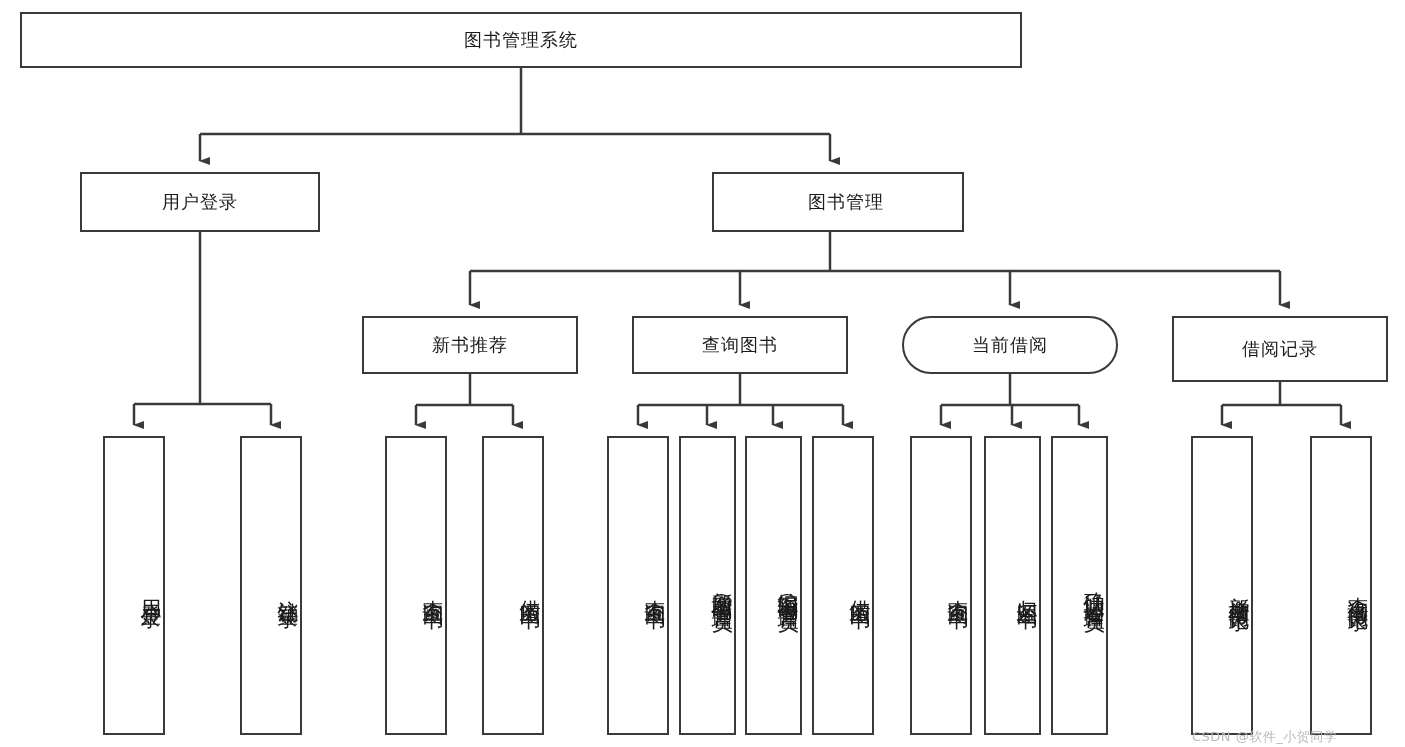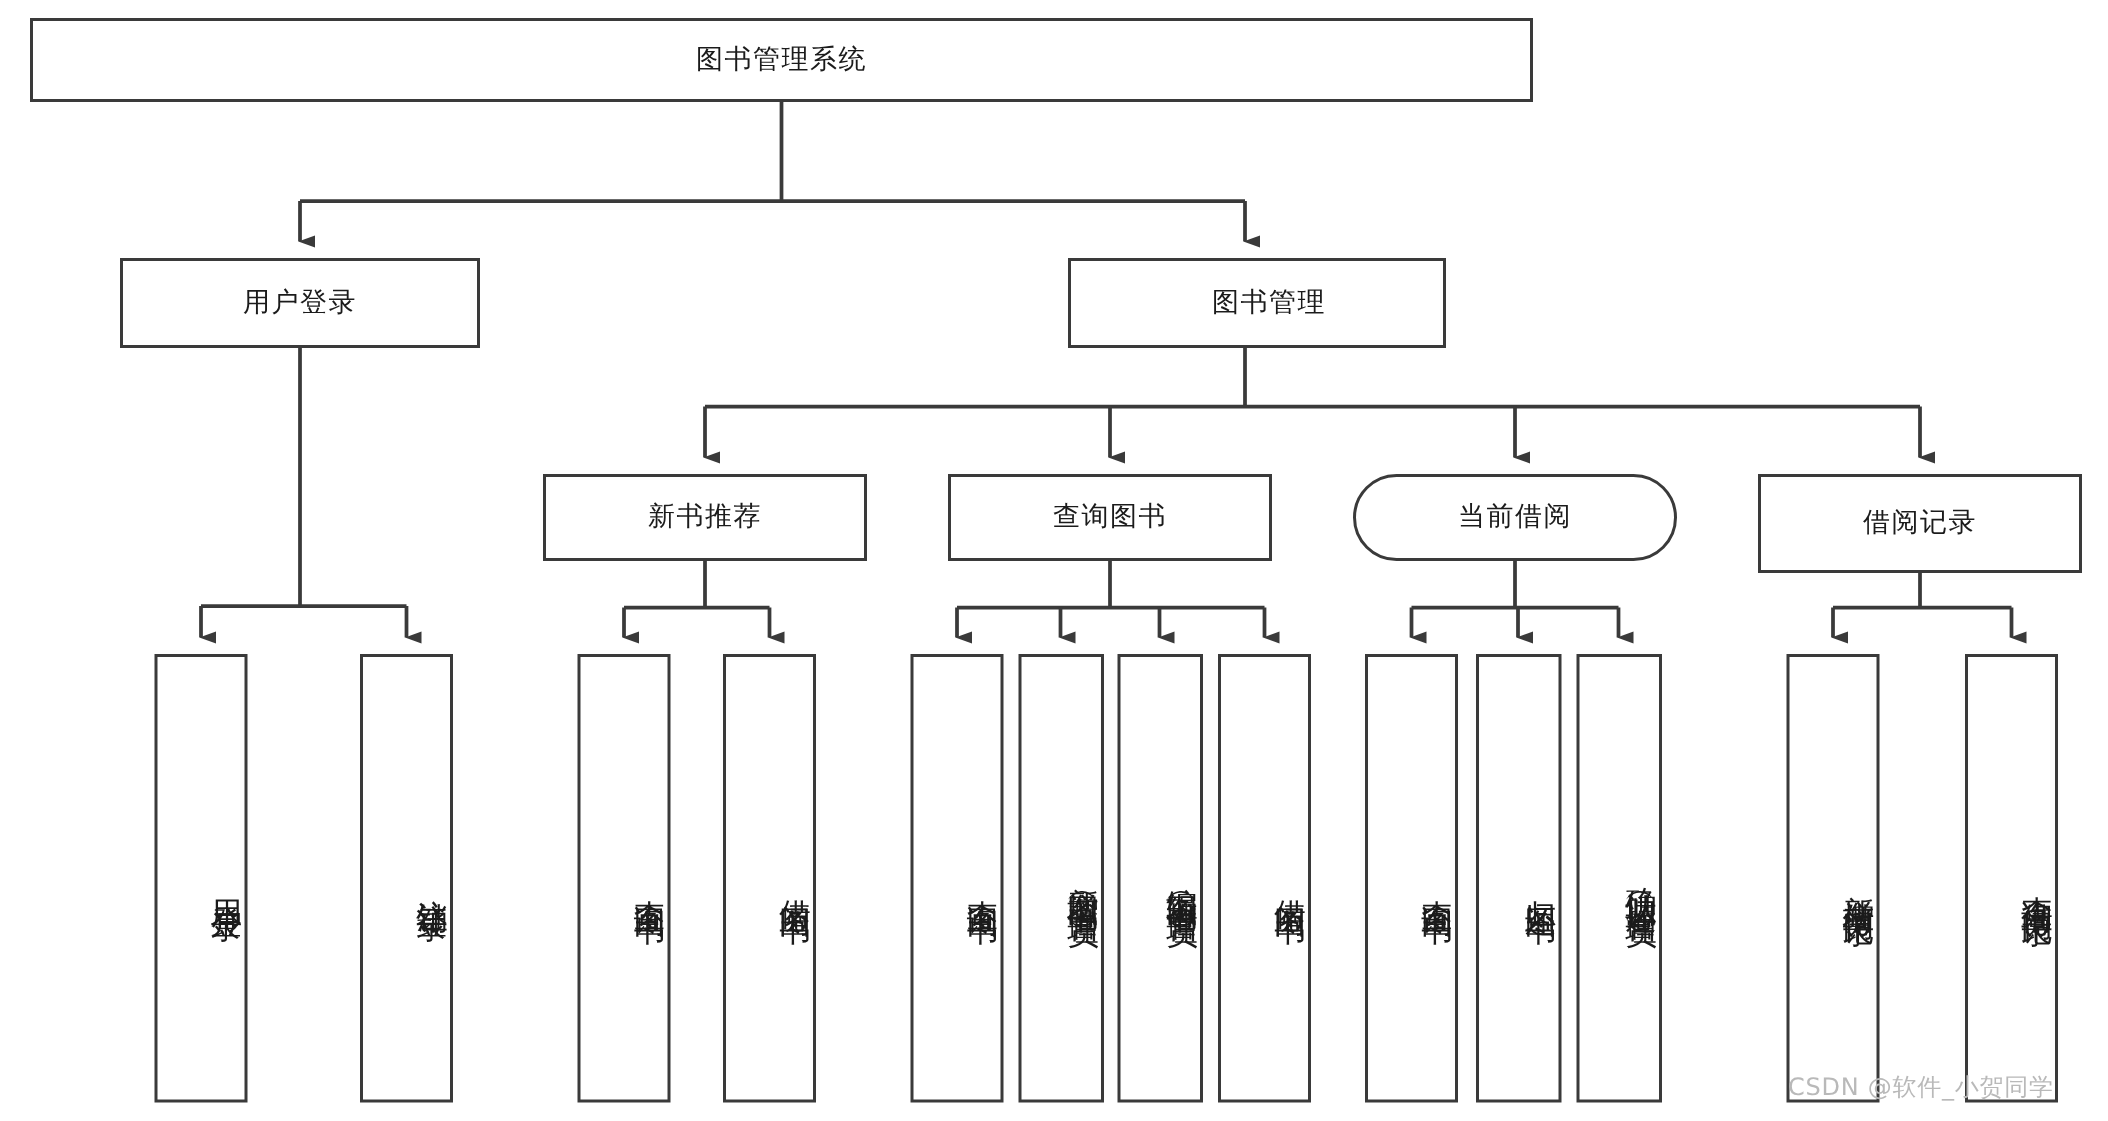--- a/index.html
+++ b/index.html
@@ -49,25 +49,26 @@
     padding-top: 6px;
     align-items: flex-start;
     justify-content: center;
   }
   .node .lbl {
     display: block;
     white-space: pre-line;
   }
   #watermark {
     position: absolute;
-    font-size: 16px;
+    font-size: 13px;
     color: #b9b9b9;
     letter-spacing: 0.5px;
     white-space: nowrap;
     font-family: "DejaVu Sans", "Liberation Sans", sans-serif;
+    margin-top: 13px;
   }
 </style>
 </head>
 <body>
 
 <div id="canvas">
 
   <svg id="wires" viewBox="0 0 1405 747" xmlns="http://www.w3.org/2000/svg">
     <defs>
       <marker id="arrowhead" markerWidth="9" markerHeight="11" refX="4.5" refY="10" orient="auto" markerUnits="userSpaceOnUse">

